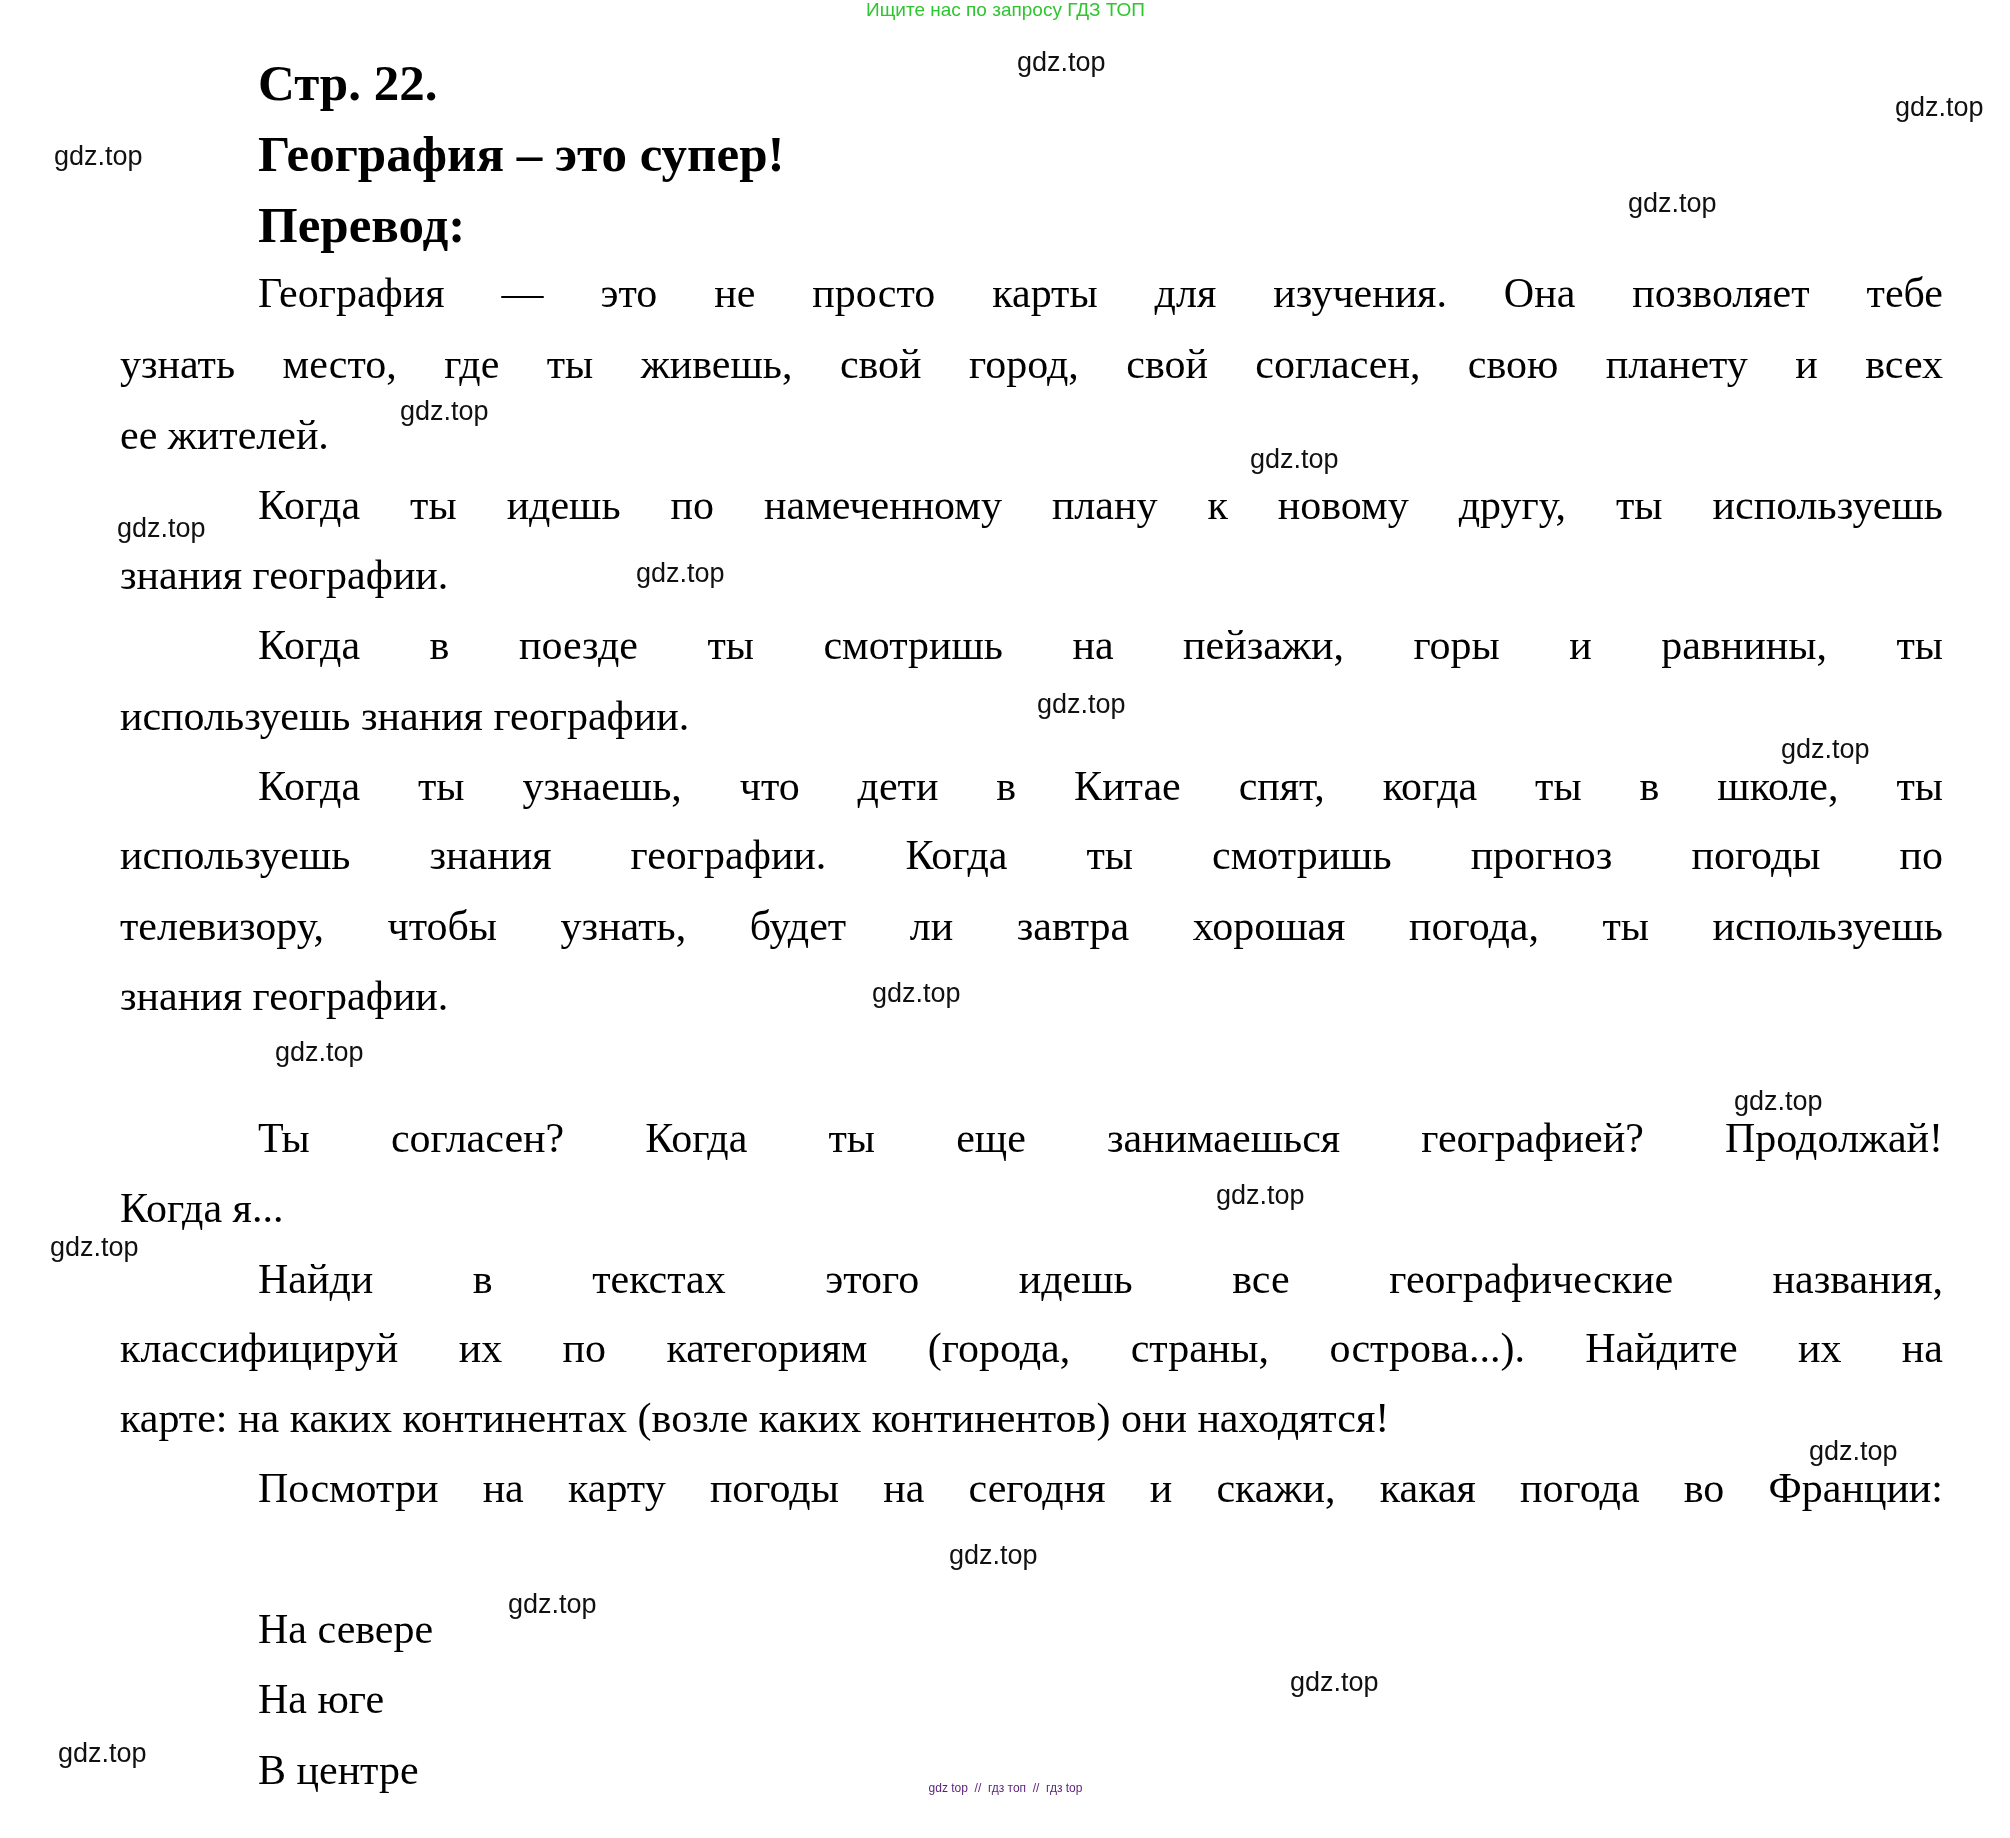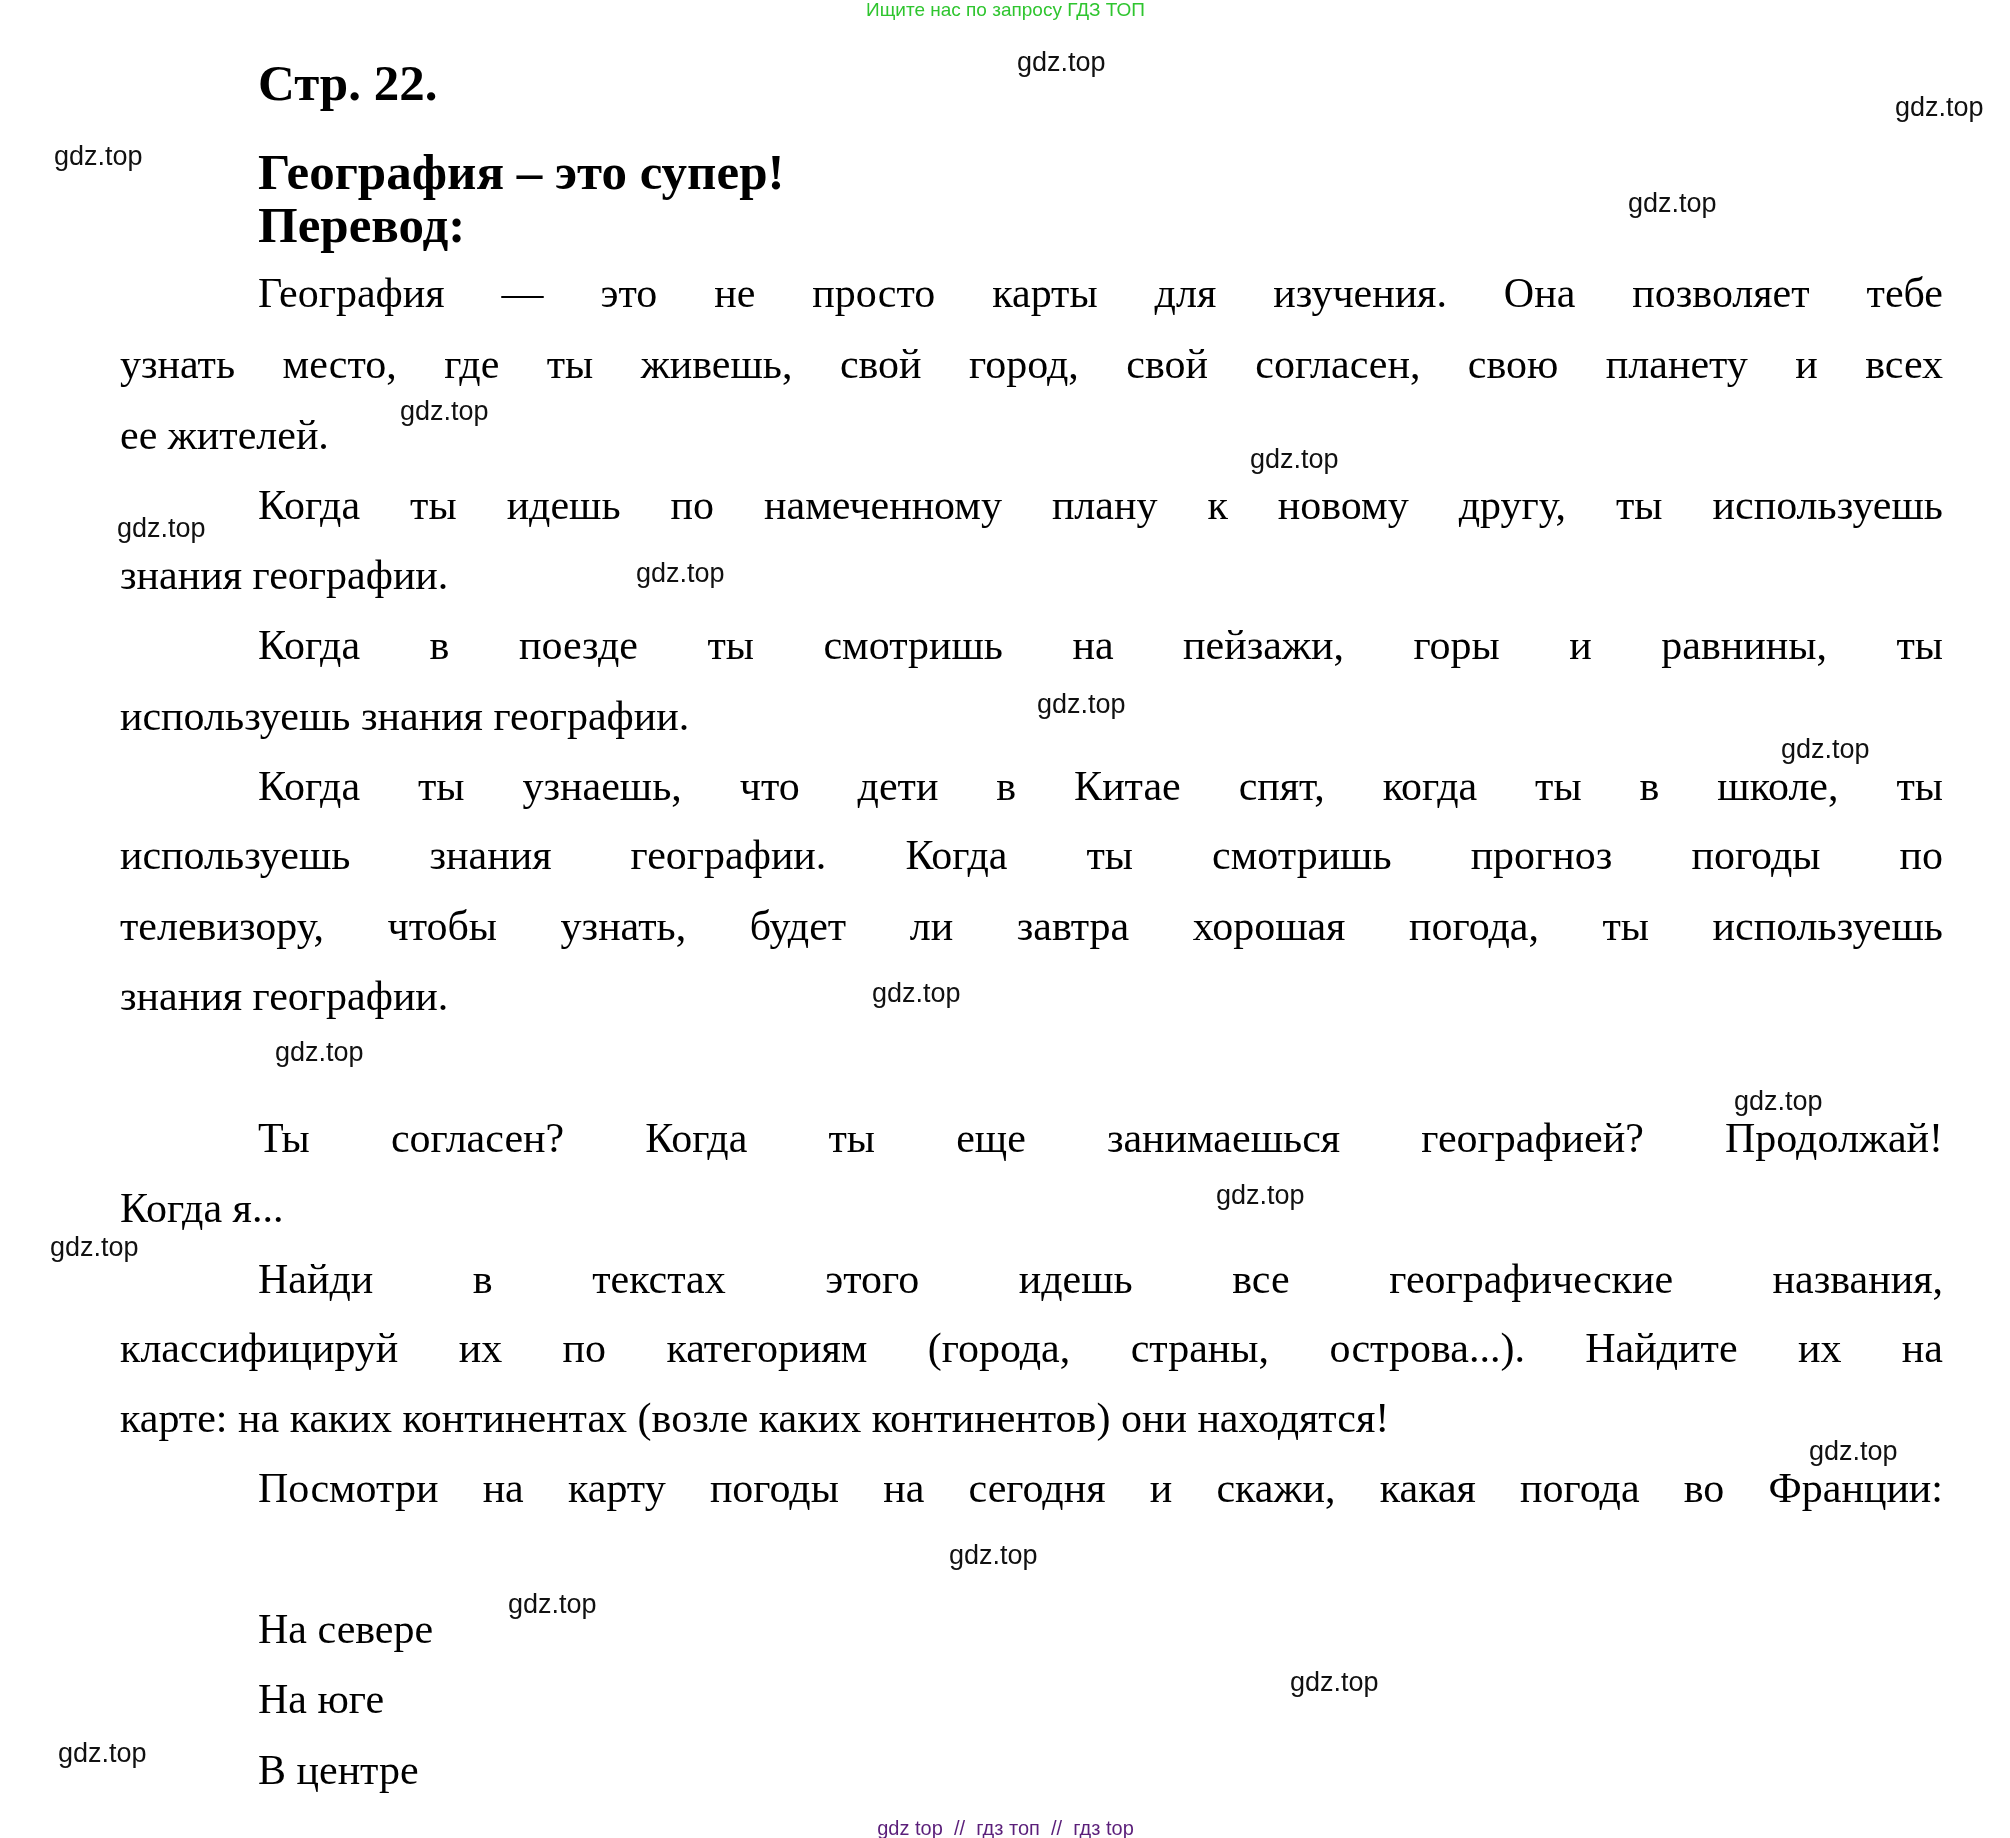--- a/index.html
+++ b/index.html
@@ -1,38 +1,38 @@
 <!DOCTYPE html>
 <html style="font-size:15px"><head>
   <meta charset="utf-8">
   <style>
     html, body { margin: 0; padding: 0; background: #ffffff; }
     body { width: 2011px; height: 1838px; position: relative; overflow: hidden; }
     .banner { position: absolute; top: 0; left: 0; width: 2011px; text-align: center;
       font-family: "Liberation Sans", sans-serif; font-size: 19px; color: #2fc52f; line-height: 20.5px; }
-    .footer { position: absolute; top: 1818px; left: 0; width: 2011px; text-align: center;
-      font-family: "Liberation Sans", sans-serif; font-size: 20px; color: #5b1f7a; line-height: 20.5px; }
+    .footer { position: absolute; top: 1778px; left: 0; width: 2011px; text-align: center;
+      font-family: "Liberation Sans", sans-serif; font-size: 12px; color: #5b1f7a; line-height: 20.5px; }
     .line { position: absolute; font-family: "Liberation Serif", serif; font-size: 42px; line-height: 71px;
       color: #000; white-space: nowrap; height: 71px; }
     .line.h { font-weight: bold; font-size: 51px; }
     .line.just { text-align: justify; text-align-last: justify; white-space: normal; overflow: hidden; }
     .first { left: 258px; text-align: center; }
     .cont { left: 120px; text-align: right; }
     .first.just { width: 1685px; }
     .cont.just { width: 1823px; }
     .wm { position: absolute; font-family: "Liberation Sans", sans-serif; font-size: 27px; color: #111;
       line-height: 32px; white-space: nowrap; }
   </style>
 </head>
 <body>
 
 <div class="banner">Ищите нас по запросу ГДЗ ТОП</div>
 
 <div class="line h first" style="top:48px">Стр. 22.</div>
-<div class="line h first" style="top:137px">География – это супер!</div>
+<div class="line h first" style="top:119px">География – это супер!</div>
 <div class="line h first" style="top:190px">Перевод:</div>
 
 <div class="line first just" style="top:258px">География — это не просто карты для изучения. Она позволяет тебе</div>
 <div class="line cont just" style="top:329px">узнать место, где ты живешь, свой город, свой согласен, свою планету и всех</div>
 <div class="line cont" style="top:400px">ее жителей.</div>
 
 <div class="line first just" style="top:470px">Когда ты идешь по намеченному плану к новому другу, ты используешь</div>
 <div class="line cont" style="top:540px">знания географии.</div>
 
 <div class="line first just" style="top:610px">Когда в поезде ты смотришь на пейзажи, горы и равнины, ты</div>

